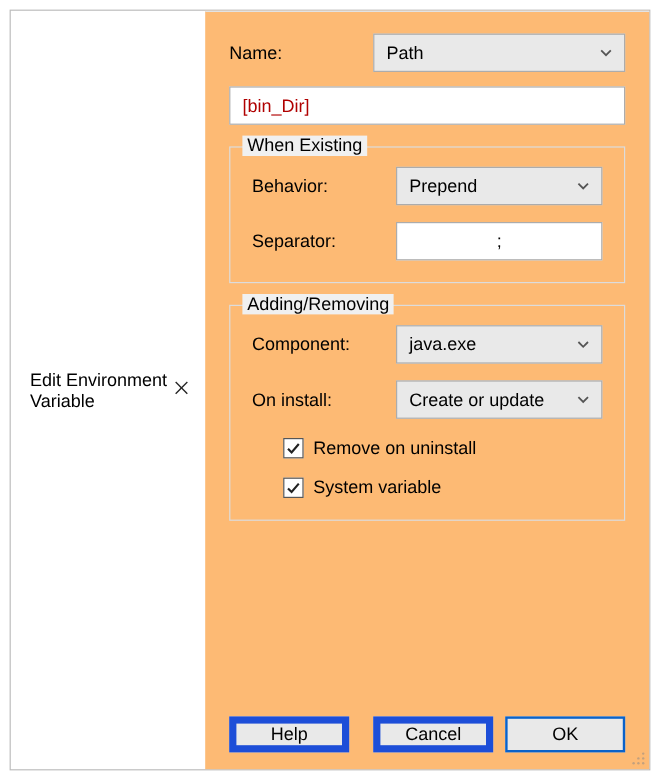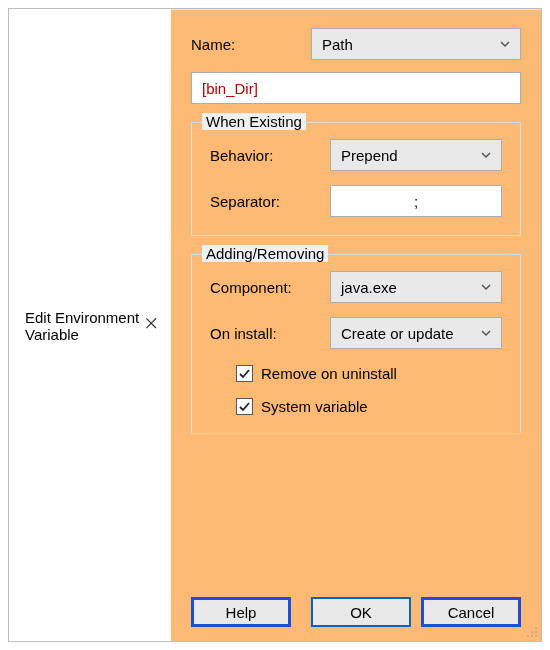--- a/index.html
+++ b/index.html
@@ -43,21 +43,21 @@
     .checkrow { display: flex; align-items: center; gap: 8px; padding-left: 26px; margin-top: 2px; }
     .checkbox {
       width: 17px; height: 17px; border: 1px solid #565656; background: #fff;
       display: flex; align-items: center; justify-content: center;
     }
     .checkbox svg { display: block; }
     .footer {
       display: flex; align-items: center; gap: 10px; margin-top: auto; padding-top: 6px;
     }
     .btn {
-      height: 30px; min-width: 100px; background: #e9e9e9; border: 3px solid #1d4ed8;
+      height: 30px; min-width: 100px; background: #e9e9e9; border: 6px solid #1d4ed8;
       display: flex; align-items: center; justify-content: center; padding: 0 14px;
     }
     .btn.primary { border: 2px solid #0a62c9; }
     .spacer { flex: 1; }
     .resize-grip { position: absolute; right: 3px; bottom: 3px; width: 14px; height: 14px; opacity: 0.5; }
   </style>
 </head>
 <body>
 
 <div class="dialog">
@@ -159,25 +159,25 @@
         </div>
         <div>System variable</div>
       </div>
     </div>
 
     <div class="footer">
       <div class="btn">
         <span>Help</span>
       </div>
       <div class="spacer"></div>
+      <div class="btn">
+        <span>Cancel</span>
+      </div>
       <div class="btn primary">
         <span>OK</span>
-      </div>
-      <div class="btn">
-        <span>Cancel</span>
       </div>
     </div>
 
     <div class="resize-grip">
       <svg viewBox="0 0 14 14">
         <circle cx="12" cy="4" r="1" fill="#888"></circle>
         <circle cx="8" cy="8" r="1" fill="#888"></circle>
           <circle cx="12" cy="8" r="1" fill="#888"></circle>
         <circle cx="4" cy="12" r="1" fill="#888"></circle>
           <circle cx="8" cy="12" r="1" fill="#888"></circle>

